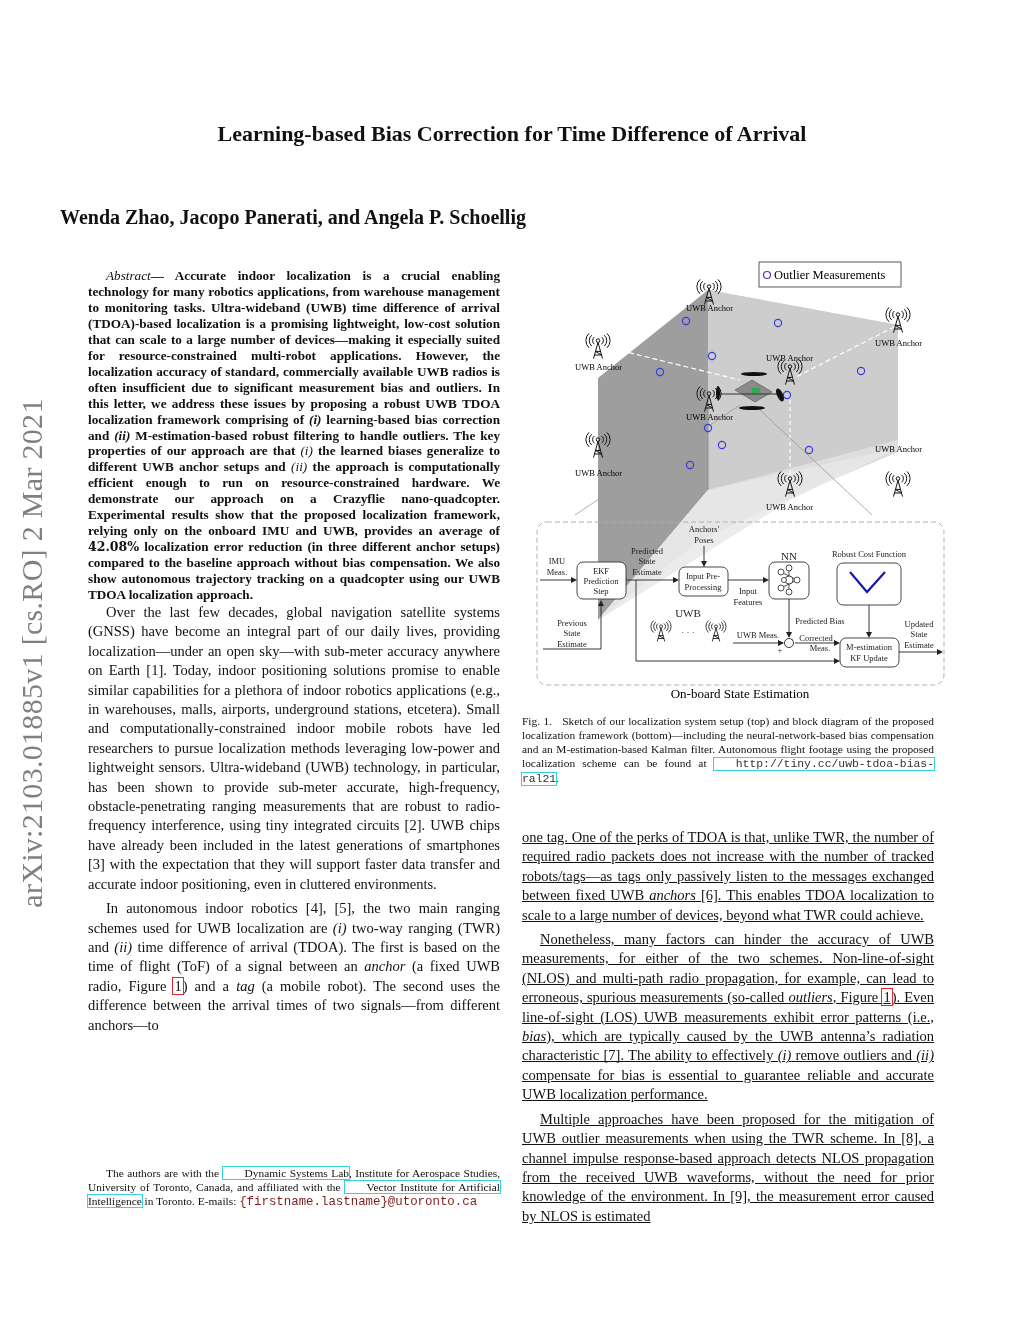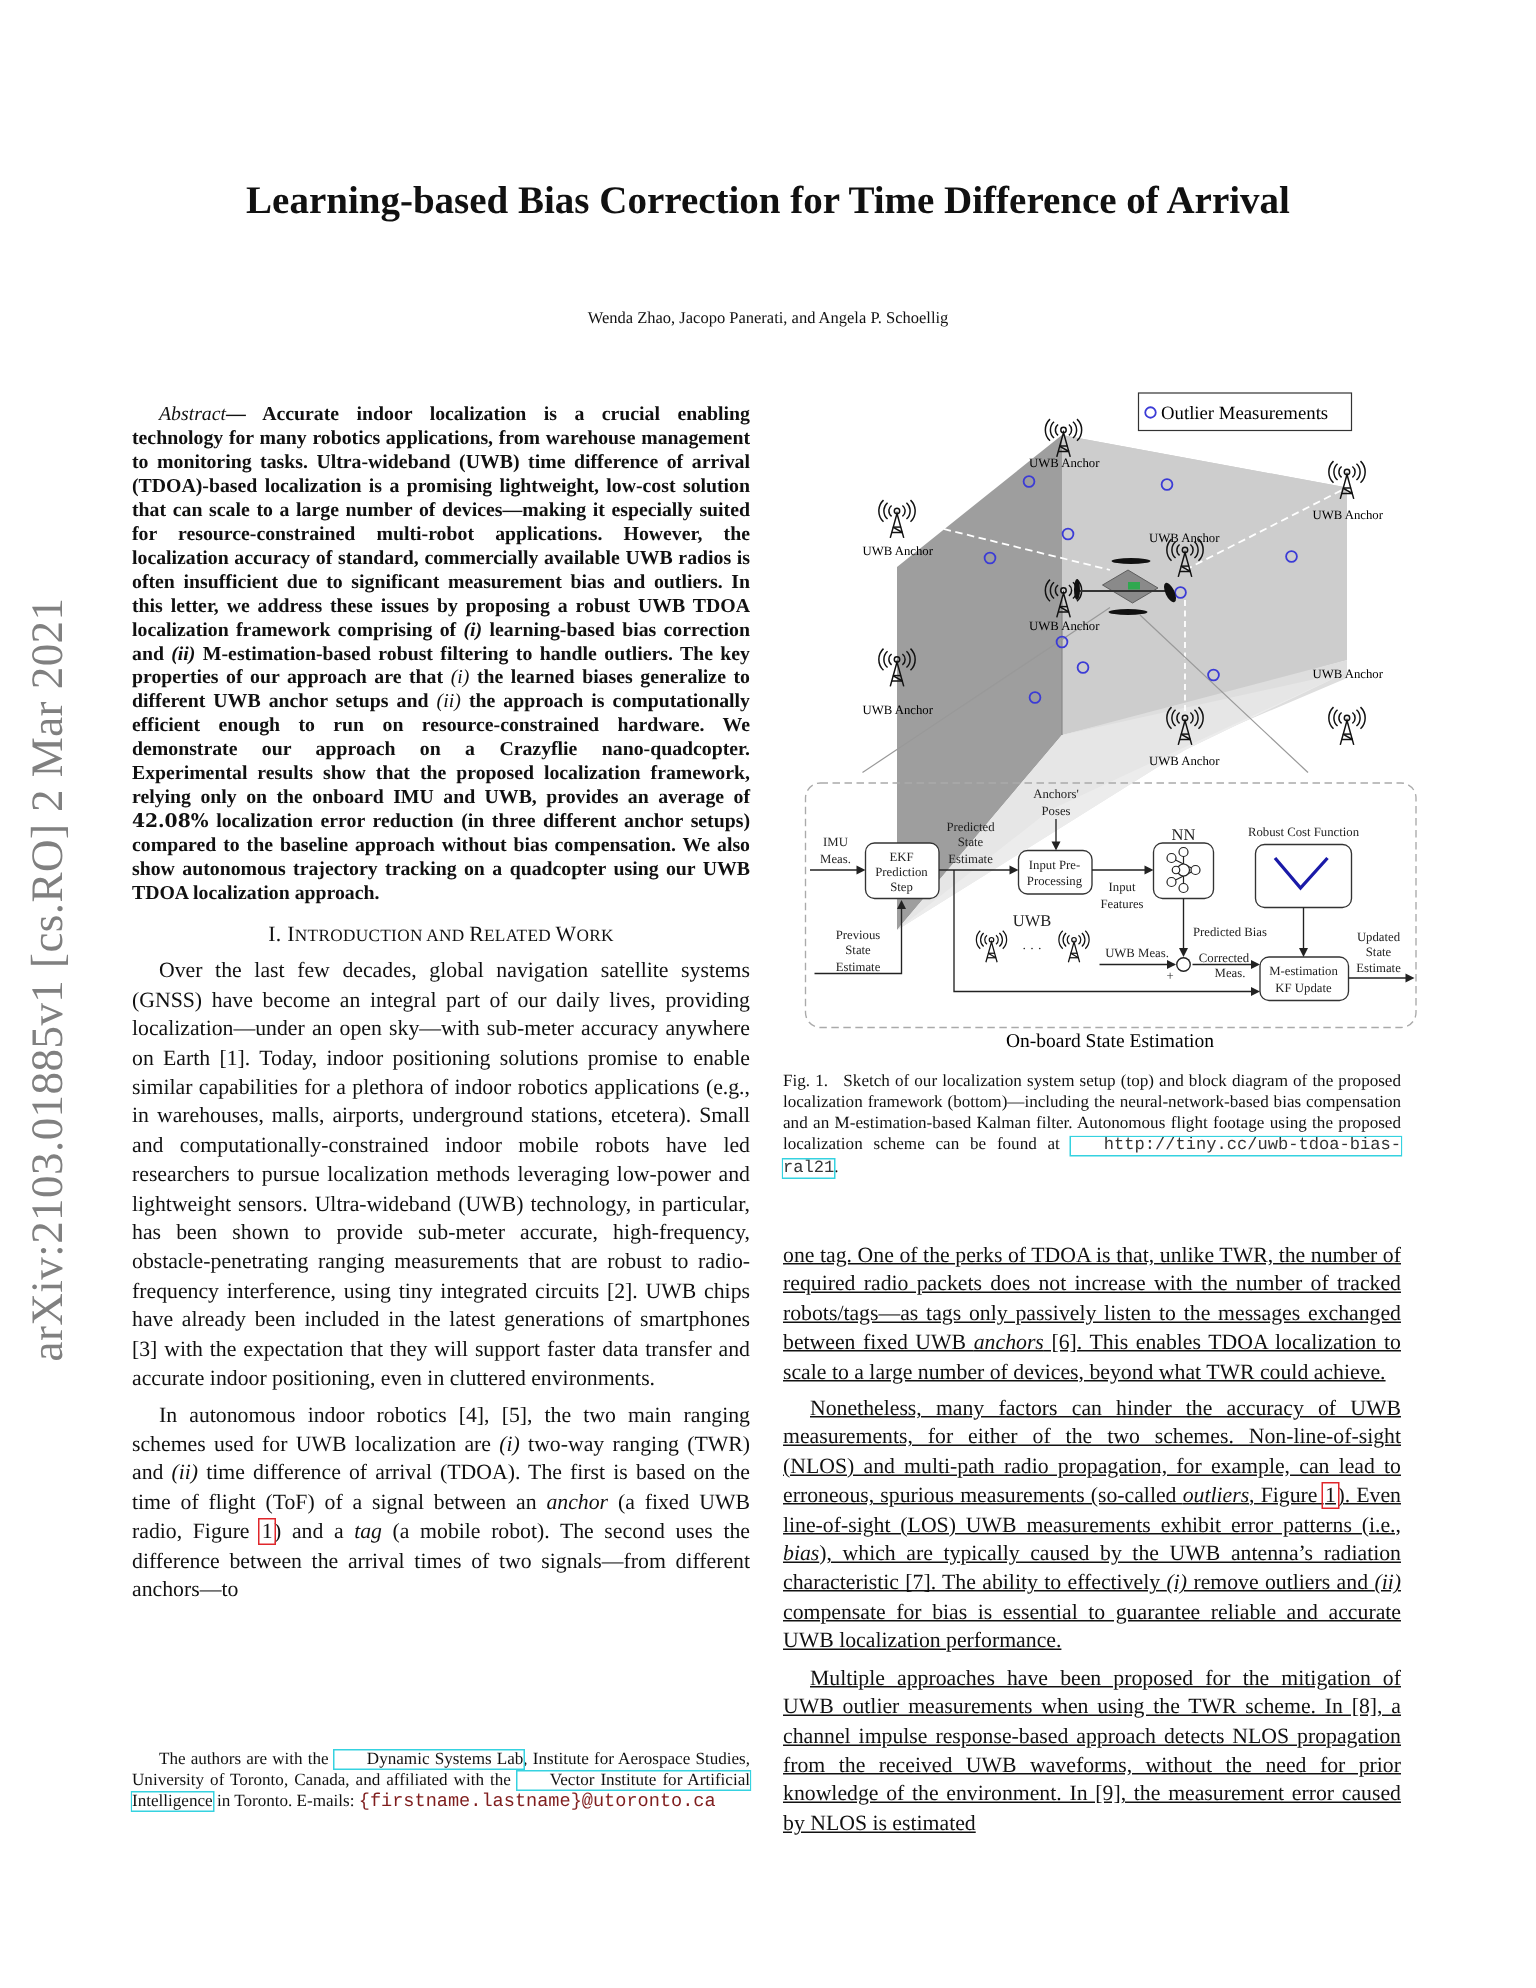--- a/index.html
+++ b/index.html
@@ -1,19 +1,19 @@
 <!DOCTYPE html>
 <html><head>
 <meta charset="utf-8">
 <style>
   html,body{margin:0;padding:0;background:#fff;}
   body{width:1024px;height:1325px;position:relative;overflow:hidden;font-family:"Liberation Serif","DejaVu Serif",serif;color:#111;}
   .abs{position:absolute;}
-  #title{left:60px;top:118px;width:904px;text-align:center;font-weight:bold;font-size:26px;line-height:31px;}
-  #authors{left:60px;top:206px;width:904px;text-align:center;font-size:11px;}
+  #title{left:60px;top:118px;width:904px;text-align:center;font-weight:bold;font-size:22px;line-height:31px;}
+  #authors{left:60px;top:206px;width:904px;text-align:left;font-size:20px;font-weight:bold;}
   #sidebar{left:-268px;top:630px;width:600px;height:46px;transform:rotate(-90deg);transform-origin:center center;text-align:center;font-size:30px;color:#808080;line-height:46px;white-space:nowrap;letter-spacing:0.3px;}
   .col{font-size:14.5px;line-height:19.4px;text-align:justify;}
   #col-left{left:88px;top:268px;width:412px;}
   #col-right{left:522px;top:828px;width:412px;text-decoration:underline;}
   .abstract{font-weight:bold;font-size:13.2px;line-height:15.95px;text-align:justify;text-indent:18px;margin:0;}
   .abstract i{font-weight:normal;font-style:italic;}
   .abstract .b-i{font-weight:bold;font-style:italic;}
   .abstract .num{font-weight:bold;font-family:"DejaVu Serif",serif;font-size:12.5px;}
   .sec-head{text-align:center;font-size:14.5px;margin:11px 0 4px 0;letter-spacing:0.2px;}
   .sec-head .sc{font-size:11.5px;}
@@ -33,21 +33,20 @@
 <div id="title" class="abs">
   <div>Learning-based Bias Correction for Time Difference of Arrival</div>
 </div>
 <div id="authors" class="abs">Wenda Zhao, Jacopo Panerati, and Angela P. Schoellig</div>
 
 <div id="sidebar" class="abs">arXiv:2103.01885v1  [cs.RO]  2 Mar 2021</div>
 
 <div id="col-left" class="abs col">
   <p class="abstract"><i>Abstract</i><span>— </span><span>Accurate indoor localization is a crucial enabling technology for many robotics applications, from warehouse management to monitoring tasks. Ultra-wideband (UWB) time difference of arrival (TDOA)-based localization is a promising lightweight, low-cost solution that can scale to a large number of devices—making it especially suited for resource-constrained multi-robot applications. However, the localization accuracy of standard, commercially available UWB radios is often insufficient due to significant measurement bias and outliers. In this letter, we address these issues by proposing a robust UWB TDOA localization framework comprising of </span><span class="b-i">(i)</span><span> learning-based bias correction and </span><span class="b-i">(ii)</span><span> M-estimation-based robust filtering to handle outliers. The key properties of our approach are that </span><i>(i)</i><span> the learned biases generalize to different UWB anchor setups and </span><i>(ii)</i><span> the approach is computationally efficient enough to run on resource-constrained hardware. We demonstrate our approach on a Crazyflie nano-quadcopter. Experimental results show that the proposed localization framework, relying only on the onboard IMU and UWB, provides an average of </span><span class="num">42.08%</span><span> localization error reduction (in three different anchor setups) compared to the baseline approach without bias compensation. We also show autonomous trajectory tracking on a quadcopter using our UWB TDOA localization approach.</span></p>
 
-  <div class="sec-head"><span>I. </span><span>I</span><span class="sc">NTRODUCTION AND </span><span>R</span><span class="sc">ELATED </span><span>W</span><span class="sc">ORK</span></div>
 
   <p class="body">Over the last few decades, global navigation satellite systems (GNSS) have become an integral part of our daily lives, providing localization—under an open sky—with sub-meter accuracy anywhere on Earth [1]. Today, indoor positioning solutions promise to enable similar capabilities for a plethora of indoor robotics applications (e.g., in warehouses, malls, airports, underground stations, etcetera). Small and computationally-constrained indoor mobile robots have led researchers to pursue localization methods leveraging low-power and lightweight sensors. Ultra-wideband (UWB) technology, in particular, has been shown to provide sub-meter accurate, high-frequency, obstacle-penetrating ranging measurements that are robust to radio-frequency interference, using tiny integrated circuits [2]. UWB chips have already been included in the latest generations of smartphones [3] with the expectation that they will support faster data transfer and accurate indoor positioning, even in cluttered environments.</p>
   <p class="body"><span>In autonomous indoor robotics [4], [5], the two main ranging schemes used for UWB localization are </span><i>(i)</i><span> two-way ranging (TWR) and </span><i>(ii)</i><span> time difference of arrival (TDOA). The first is based on the time of flight (ToF) of a signal between an </span><i>anchor</i><span> (a fixed UWB radio, Figure </span><span class="red-box">1</span><span>) and a </span><i>tag</i><span> (a mobile robot). The second uses the difference between the arrival times of two signals—from different anchors—to</span></p>
 </div>
 
 <div class="footnote"><span>The authors are with the </span><span class="cyan-box">Dynamic Systems Lab</span><span>, Institute for Aerospace Studies, University of Toronto, Canada, and affiliated with the </span><span class="cyan-box">Vector Institute for Artificial Intelligence</span><span> in Toronto. E-mails: </span><span class="mono" style="font-size:12.4px;">{firstname.lastname}@utoronto.ca</span></div>
 
 <svg id="figure" class="abs" viewBox="520 255 430 450">
 
   <g>

